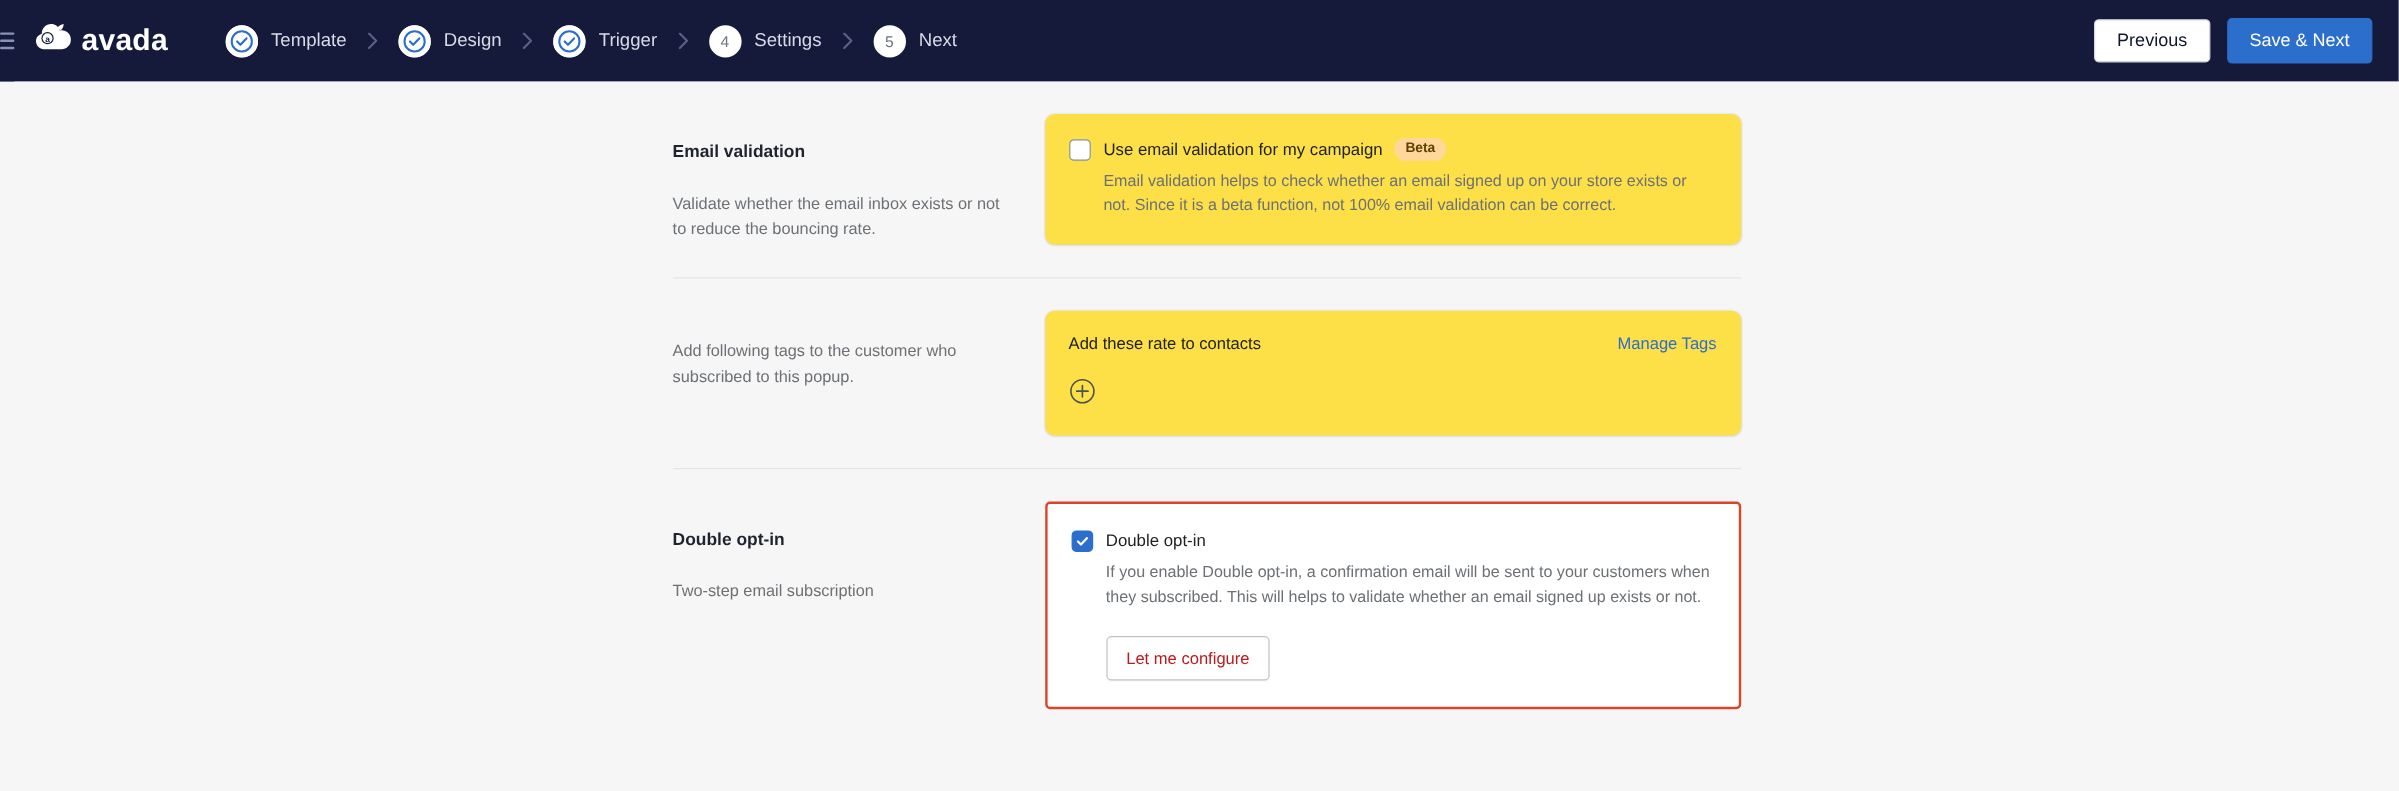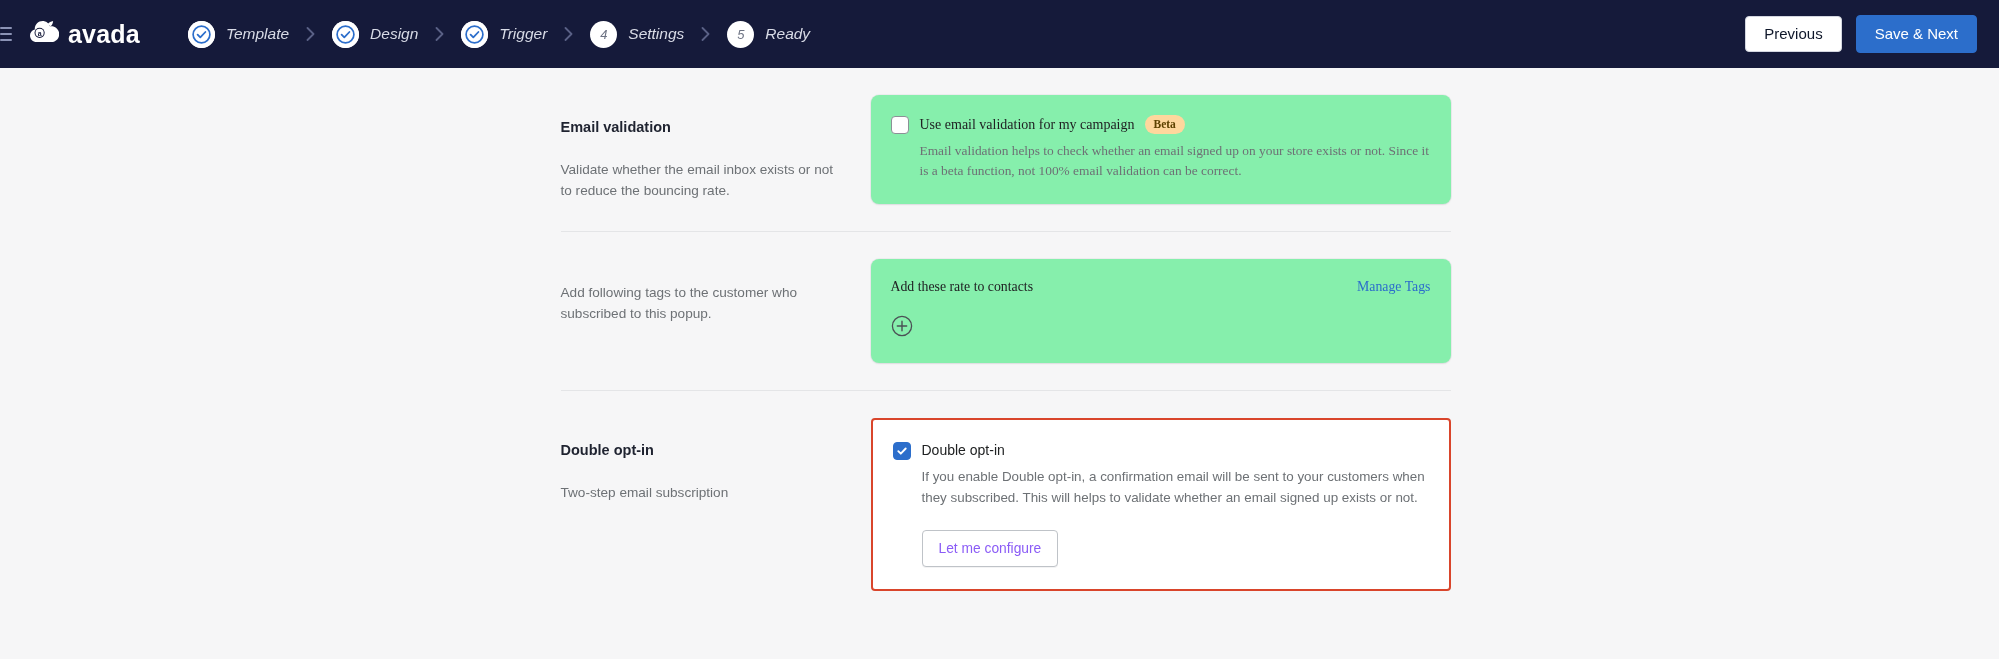--- a/index.html
+++ b/index.html
@@ -56,21 +56,20 @@
     color: #ffffff;
     font-size: 25px;
     font-weight: 700;
     letter-spacing: 0.2px;
     line-height: 1;
   }
 
   .steps {
     display: flex;
     flex: 0 0 auto;
-    font-style: italic;
   }
   .step {
     display: flex;
     align-items: center;
     gap: 11px;
   }
   .step-circle {
     width: 27px;
     height: 27px;
     border-radius: 50%;
@@ -164,24 +163,23 @@
   }
   .sec-desc {
     font-size: 13.6px;
     color: #6d7175;
     line-height: 1.55;
   }
 
   .sec-right { flex: 1 1 auto; }
 
   .card {
-    background: #86efac;
+    background: #fde047;
     border-radius: 8px;
     box-shadow: 0 0 0 1px rgba(22,29,37,0.045), 0 1px 2px rgba(22,29,37,0.07);
-    font-family: Liberation Serif, serif;
   }
 
   .divider {
     height: 1px;
     background: #e4e5e7;
     width: 100%;
   }
 
   
   .check-row {
@@ -273,21 +271,21 @@
     background: #ffffff;
     box-shadow: none;
   }
   .btn-configure {
     margin-top: 21px;
     background: #ffffff;
     border: 1px solid #bfc3c8;
     border-radius: 4px;
     font-size: 13.8px;
     font-family: "Liberation Sans", sans-serif;
-    color: #8b5cf6;
+    color: #b91c1c;
     padding: 9px 16px;
     cursor: pointer;
     line-height: 1.3;
     box-shadow: 0 1px 0 rgba(22,29,37,0.05);
   }
 
   .gap-a { height: 27px; }
   .gap-b { height: 27px; }
   .gap-c { height: 27px; }
   .gap-d { height: 27px; }
@@ -375,21 +373,21 @@
     <span class="step-sep">
       <svg width="9" height="14" viewBox="0 0 9 14">
           <path d="M1.5 1l6 6-6 6" fill="none" stroke="currentColor" stroke-width="1.8" stroke-linecap="round" stroke-linejoin="round"></path>
         </svg>
     </span>
 
     <div class="step">
       <span class="step-circle">
         <span class="step-num">5</span>
       </span>
-      <span class="step-label">Ready</span>
+      <span class="step-label">Next</span>
     </div>
 
   </div>
 
   <div class="nav-right">
     <button class="btn-prev">Previous</button>
     <button class="btn-next">Save &amp; Next</button>
   </div>
 </div>
 

